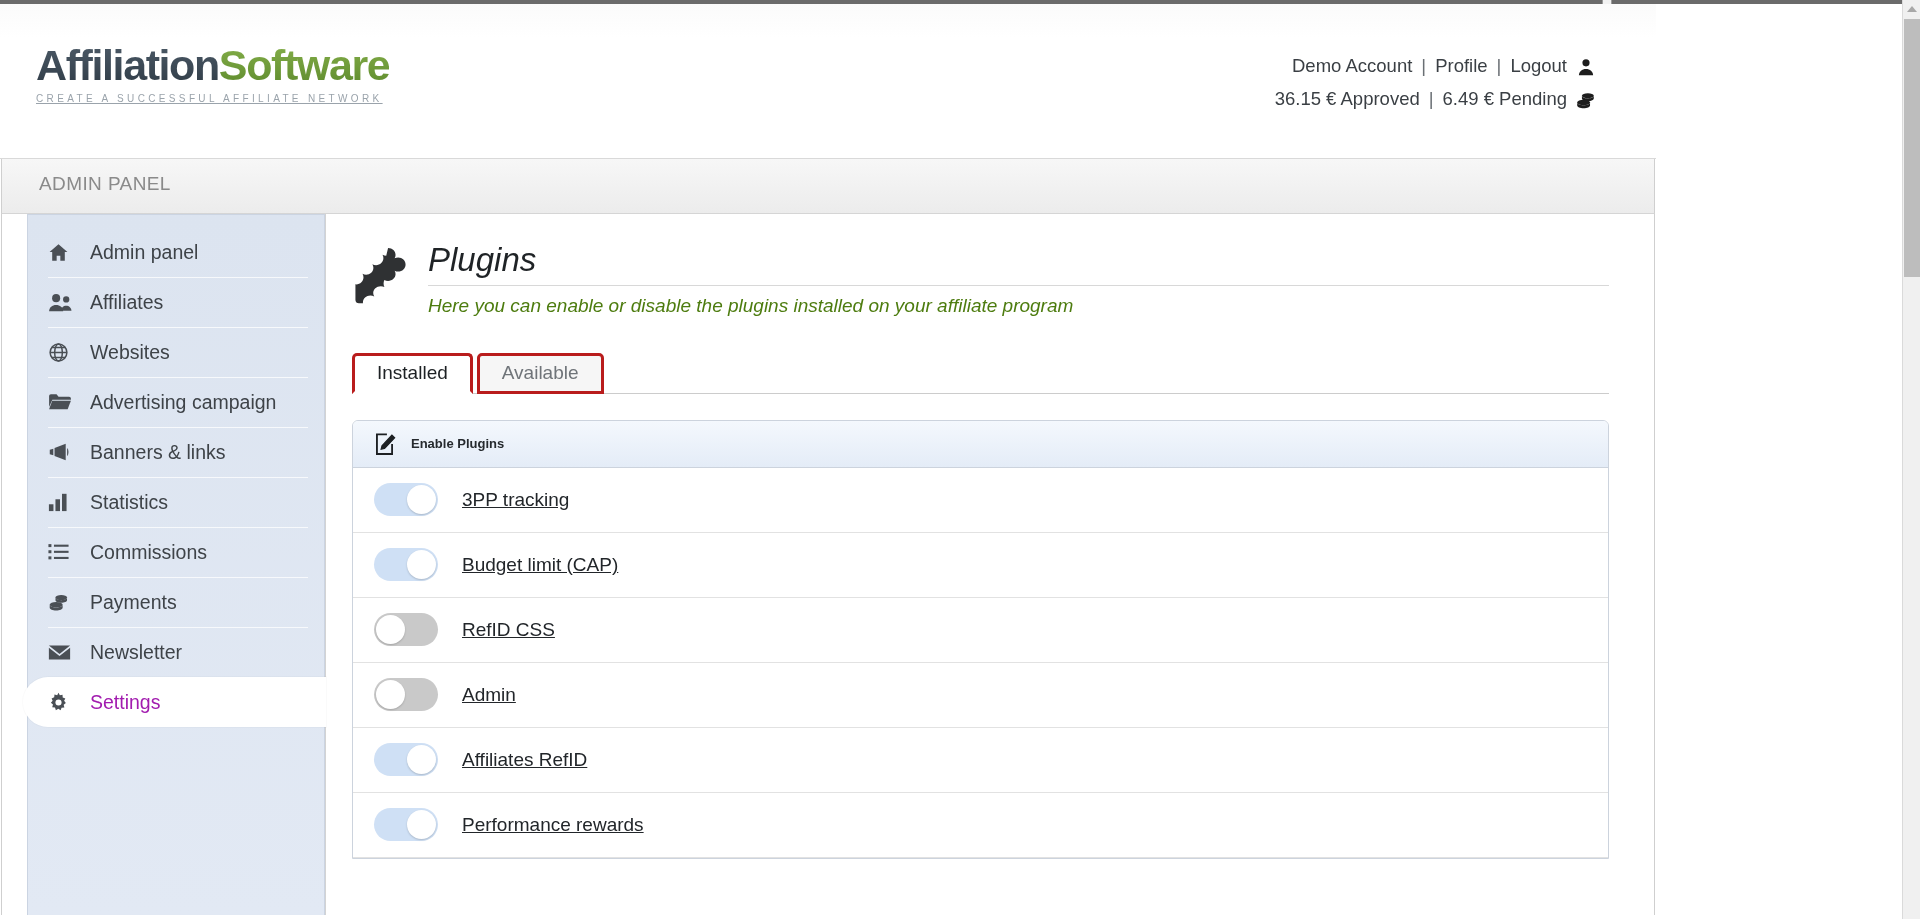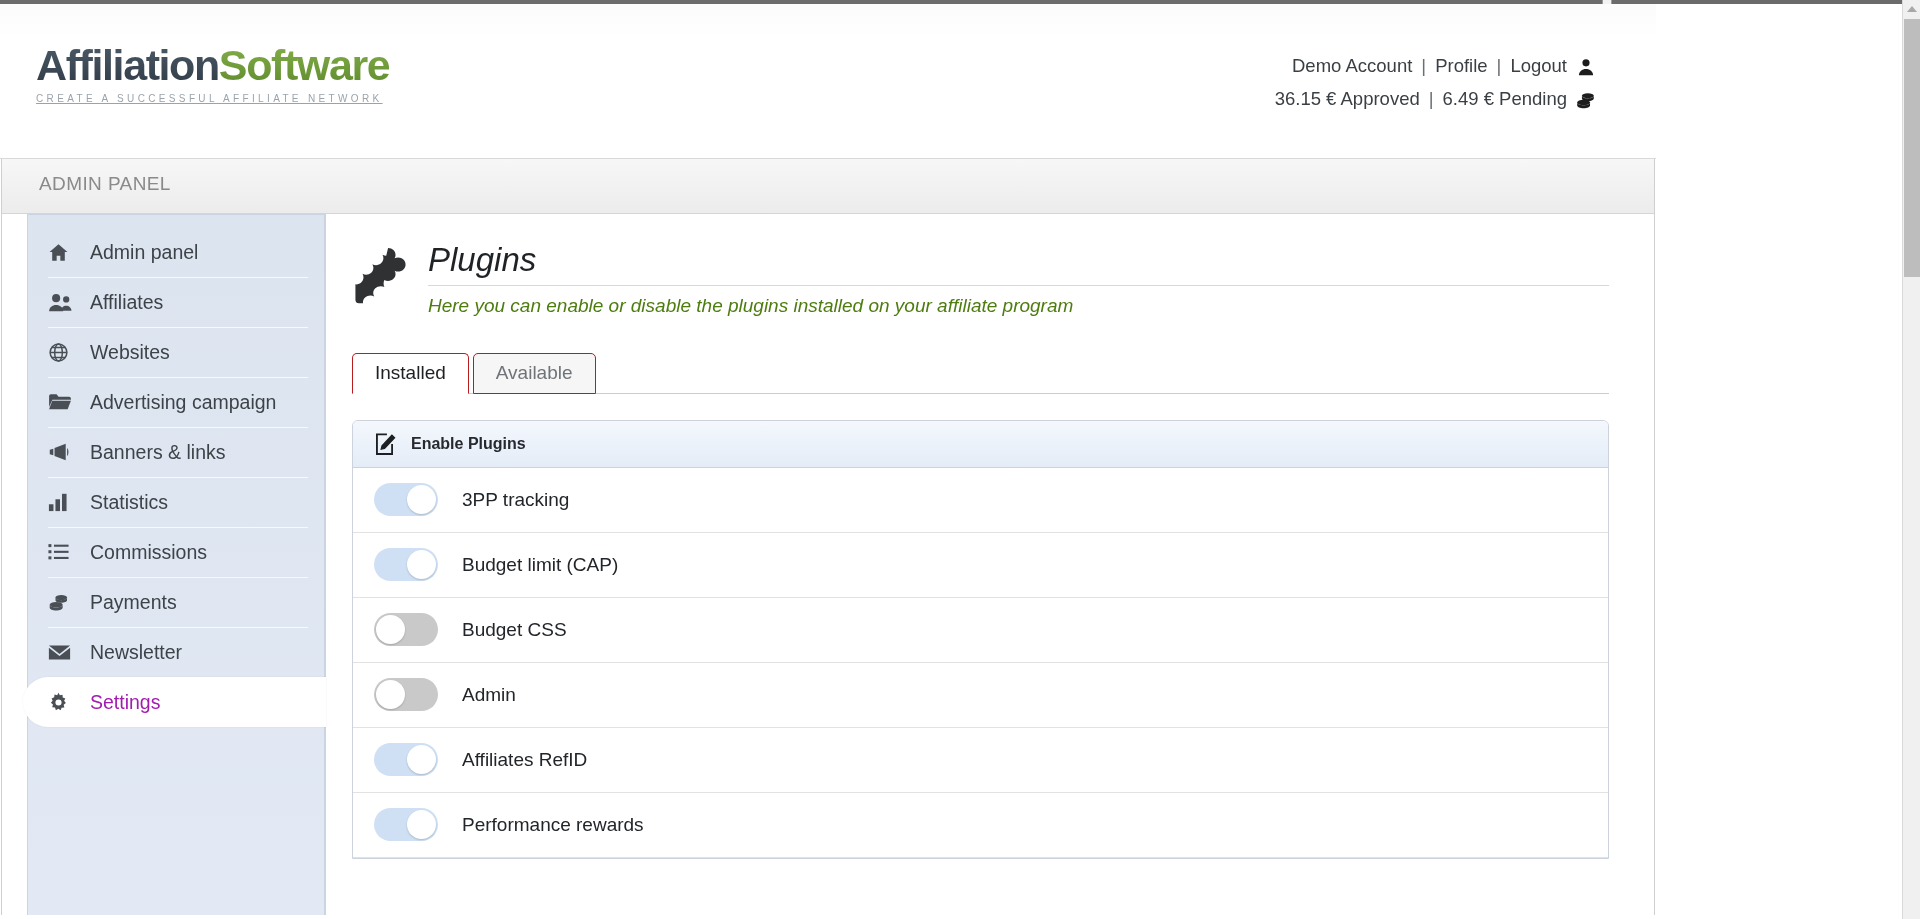--- a/index.html
+++ b/index.html
@@ -234,21 +234,21 @@
     height: 41px;
     border-bottom: 1px solid #ccc;
   }
   .tab {
     position: relative;
     height: 41px;
     padding: 0 22px;
     display: flex;
     align-items: center;
     font-size: 19px;
-    border: 1px solid #b91c1c;
+    border: 3px solid #b91c1c;
     border-top-left-radius: 5px;
     border-top-right-radius: 5px;
     background: #f6f6f6;
     color: #6f7479;
     margin-right: 4px;
     cursor: pointer;
     bottom: -1px;
   }
   .tab.active {
     background: #ffffff;
@@ -267,21 +267,21 @@
   }
   .plugins-head {
     display: flex;
     align-items: center;
     gap: 12px;
     height: 47px;
     padding-left: 20px;
     background: linear-gradient(180deg, #f4f8fd 0%, #e4ecf7 100%);
     border-bottom: 1px solid #ccd3dd;
     color: #262a2e;
-    font-size: 16px;
+    font-size: 13px;
     font-weight: bold;
   }
   .plugins-head-ico { width: 26px; height: 24px; color: #1d2023; flex: 0 0 auto; }
 
   .plugin-row {
     display: flex;
     align-items: center;
     height: 65px;
     padding-left: 21px;
     border-bottom: 1px solid #e2e2e2;
@@ -305,20 +305,21 @@
     height: 29px;
     border-radius: 50%;
     background: #ffffff;
     box-shadow: 0 1px 2px rgba(0,0,0,0.18);
   }
   .toggle.on  .knob { left: 33px; }
   .toggle.off .knob { left: 2px; }
   .plugin-label {
     font-size: 19px;
     color: #22262a;
+    text-decoration: underline;
   }
 
   
   .scrollbar {
     position: absolute;
     top: 0;
     right: 0;
     width: 18px;
     height: 919px;
     background: #f0f0f0;
@@ -559,21 +560,21 @@
           <span class="toggle on">
               <span class="knob"></span>
             </span>
           <span class="plugin-label">Budget limit (CAP)</span>
         </div>
 
         <div class="plugin-row">
           <span class="toggle off">
               <span class="knob"></span>
             </span>
-          <span class="plugin-label">Budget CSS</span>
+          <span class="plugin-label">RefID CSS</span>
         </div>
 
         <div class="plugin-row">
           <span class="toggle off">
               <span class="knob"></span>
             </span>
           <span class="plugin-label">Admin</span>
         </div>
 
         <div class="plugin-row">

